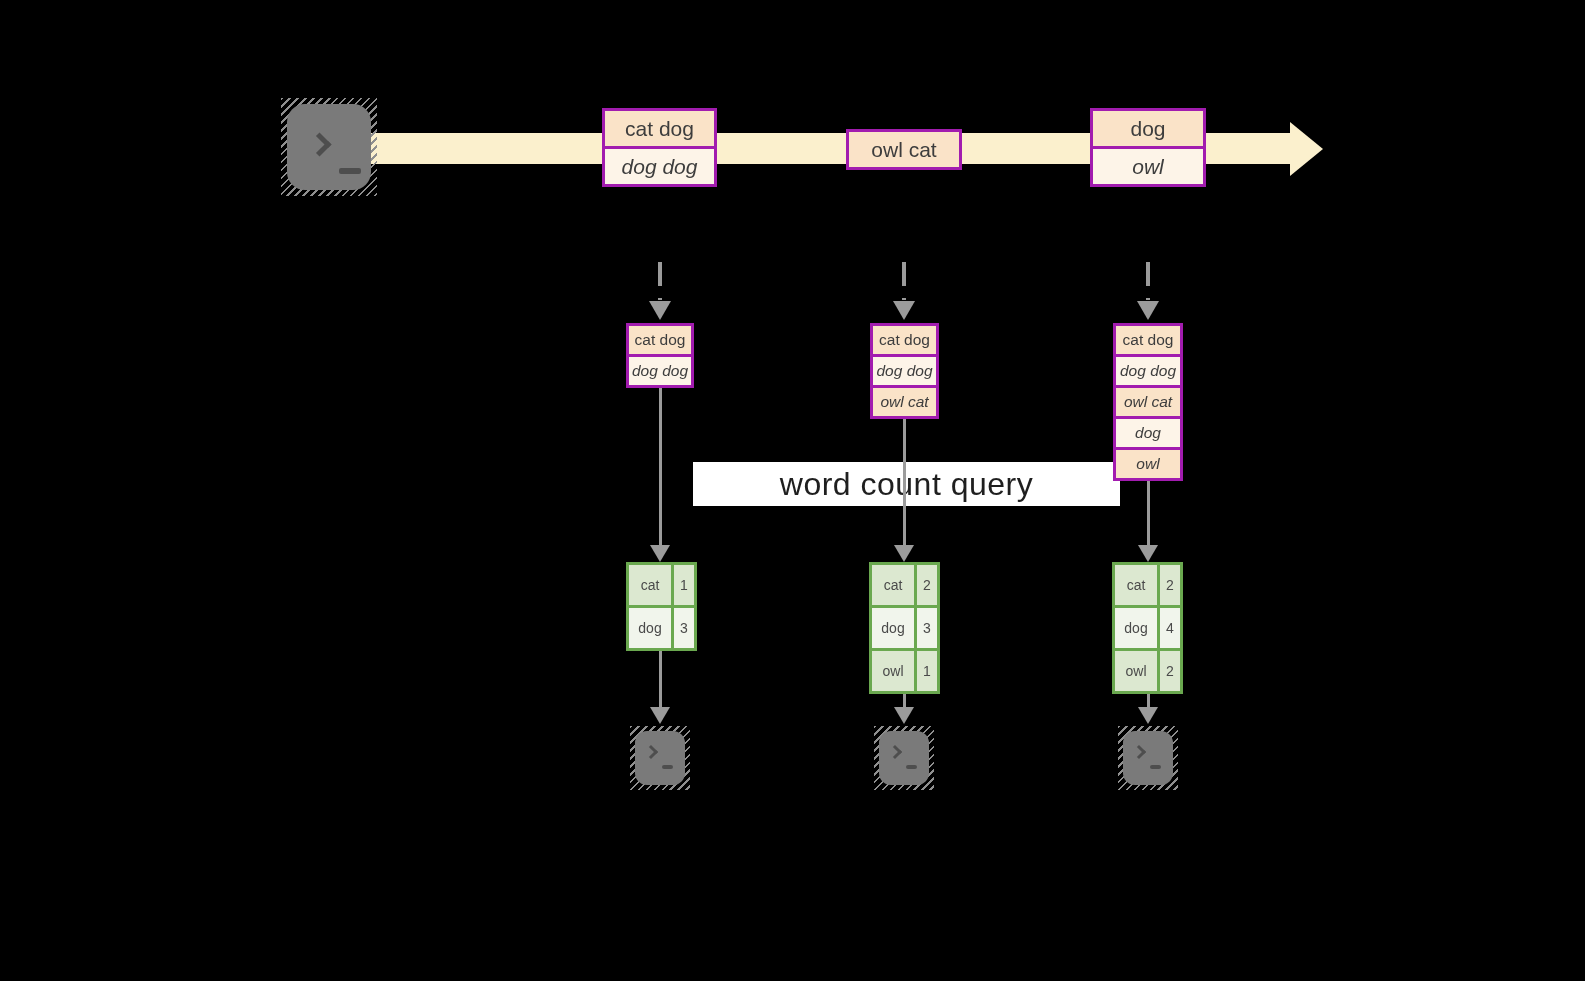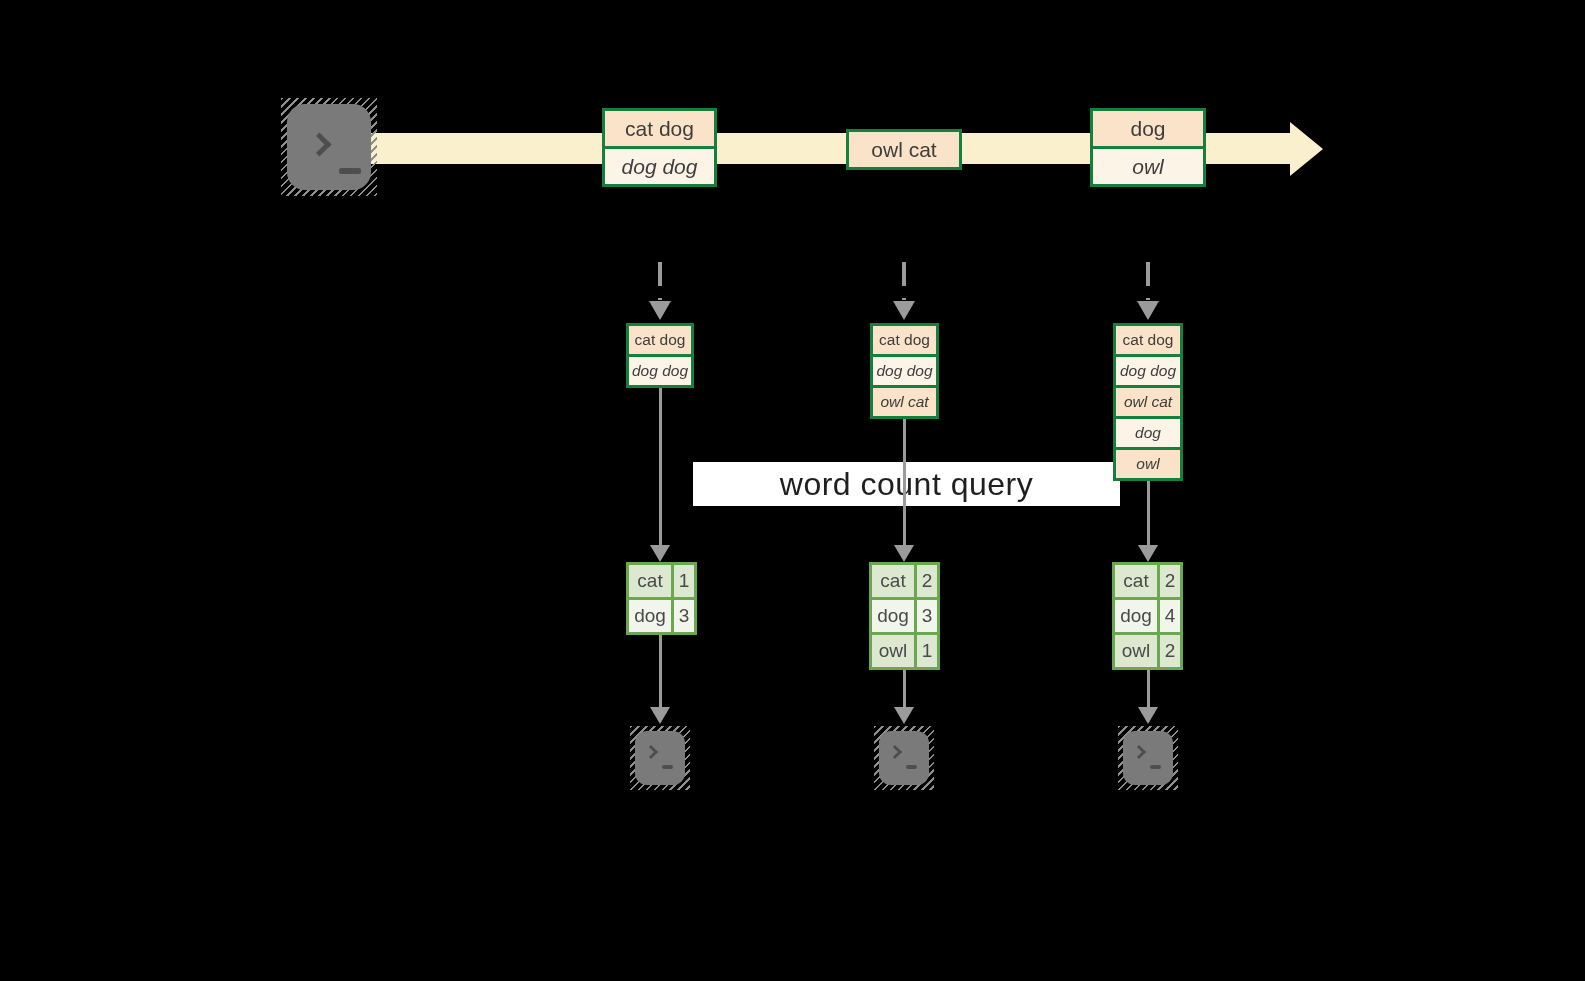--- a/index.html
+++ b/index.html
@@ -13,21 +13,21 @@
   .band { left:370px; top:133px; width:921px; height:31px; background:#fbf0cd; z-index:1; }
   .band-head {
     left:1290px; top:122px; width:0; height:0; z-index:1;
     border-top:27px solid transparent; border-bottom:27px solid transparent;
     border-left:33px solid #fbf0cd;
   }
 
   
   .obox { z-index:4; }
   .orow {
-    box-sizing:border-box; border:3px solid #15803d; color:#3d3d3d;
+    box-sizing:border-box; border:3px solid #a21caf; color:#3d3d3d;
     display:flex; align-items:center; justify-content:center;
   }
   .orow + .orow { margin-top:-3px;font-style:italic; }
   .orow.dark  { background:#fae3c8; }
   .orow.light { background:#fdf4e8; }
   .stream-row { height:41px; font-size:21px; }
   .state-row  { height:34px; font-size:15.5px; }
 
   
   .dashline {
@@ -51,22 +51,22 @@
     display:flex; align-items:center; justify-content:center;
     font-size:32px; font-weight:300; color:#1f1f1f; letter-spacing:0.5px;
   }
 
   
   .gtable {
     z-index:4; width:71px; box-sizing:border-box; background:#6aa84f; padding:3px;
     display:grid; grid-template-columns:1fr 20px; gap:3px;
   }
   .gcell {
-    height:32px; display:flex; align-items:center; justify-content:center;
-    font-size:19px; color:#4a4a4a;
+    height:40px; display:flex; align-items:center; justify-content:center;
+    font-size:14px; color:#4a4a4a;
   }
   .gcell.dark  { background:#dce8d0; }
   .gcell.light { background:#f1f5ec; }
 
   
   .term {
     z-index:2;
     background:repeating-linear-gradient(135deg, #8f8f8f 0 1.8px, transparent 1.8px 5.6px);
   }
   .term-inner { position:absolute; background:#7a7a7a; }

